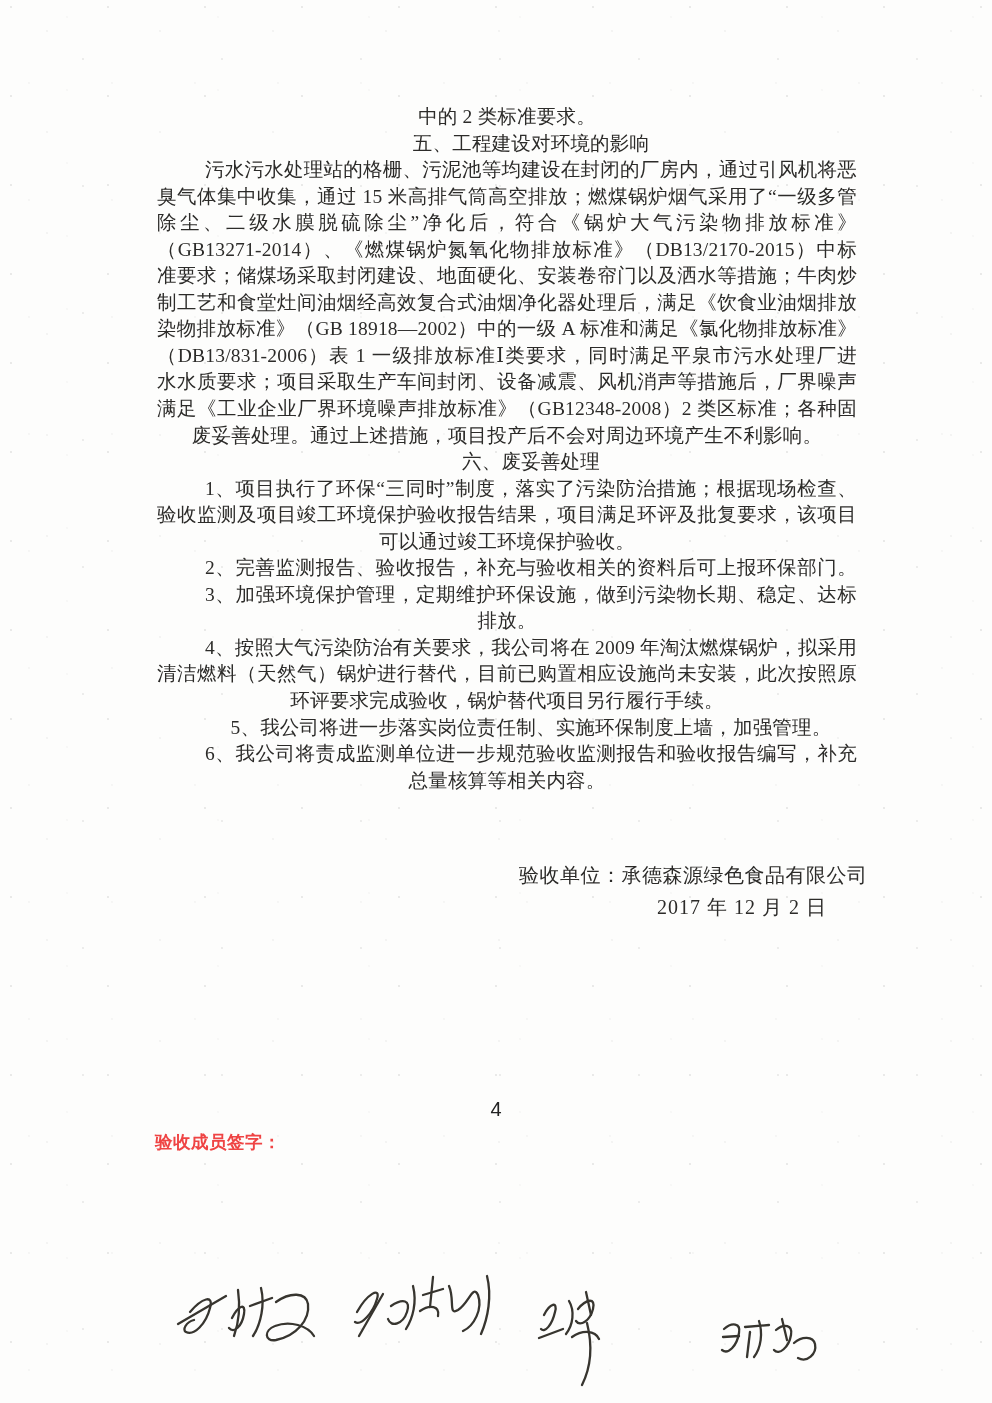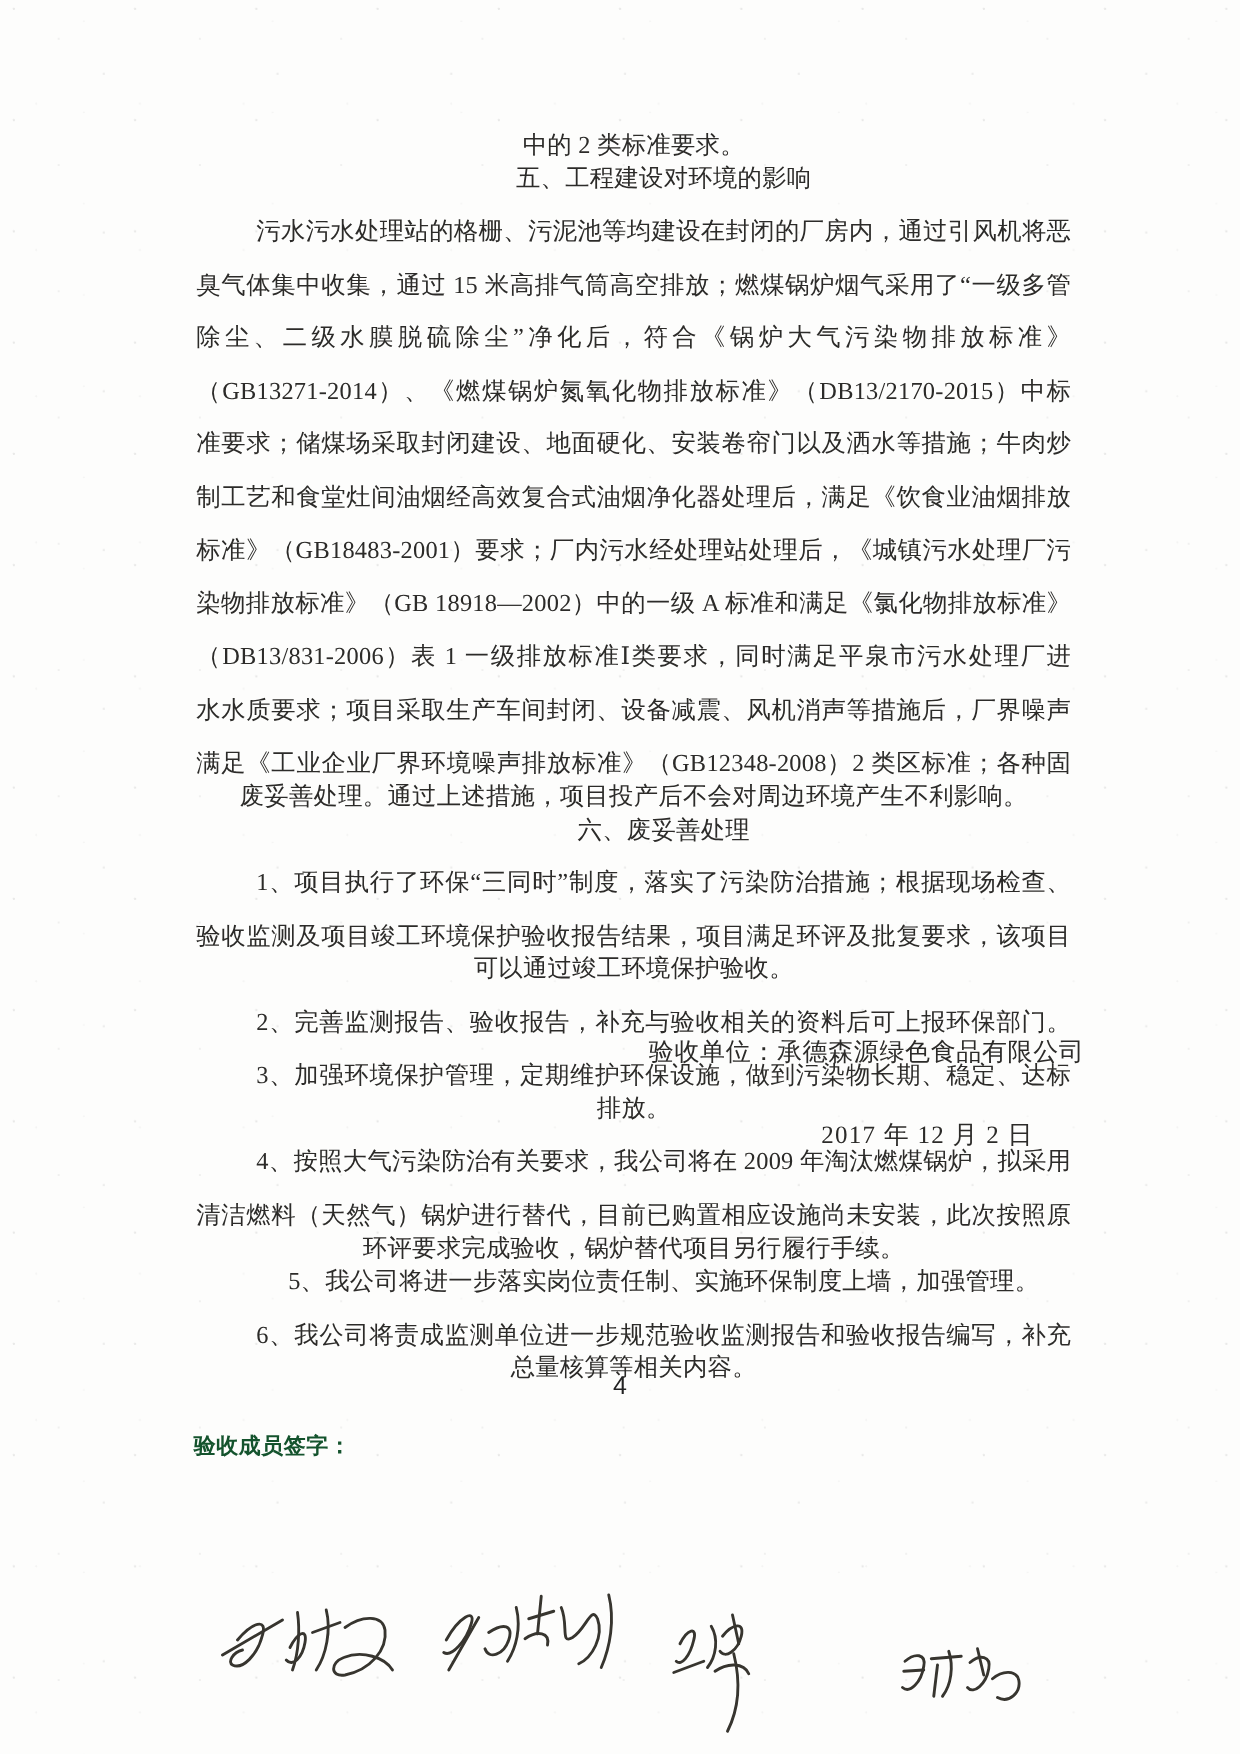--- a/index.html
+++ b/index.html
@@ -15,37 +15,37 @@
       radial-gradient(circle at 67px 17px, rgba(140,140,140,.08) .5px, transparent 1px);
     background-size: 97px 89px, 113px 101px, 139px 127px, 83px 117px, 151px 73px;
     font-family:"Liberation Serif","DejaVu Serif",serif;
     color:#2c2b29;
   }
   .doc-body{
     position:absolute;left:157px;top:104px;width:700px;
     font-size:19.5px;line-height:26.55px;letter-spacing:.2px;
   }
   .ln{height:26.55px;white-space:nowrap;text-align:center;}
-  .ln.fill{white-space:normal;text-align:justify;text-align-last:justify;margin-top:16px;}
+  .ln.fill{white-space:normal;text-align:justify;text-align-last:justify;}
   .ln.ind{text-indent:48px;}
   .ln.hd{font-weight:normal;}
   .closing-unit{
-    position:absolute;left:519px;top:828px;font-size:20px;letter-spacing:.5px;
+    position:absolute;left:519px;top:862px;font-size:20px;letter-spacing:.5px;
   }
   .closing-date{
     position:absolute;left:657px;top:894px;font-size:20px;letter-spacing:1px;
   }
   .page-number{
     position:absolute;left:0;top:1098px;width:992px;text-align:center;
     font-size:20px;font-family:"Liberation Sans","DejaVu Sans",sans-serif;color:#222;
   }
   .sign-label{
     position:absolute;left:155px;top:1130px;
     font-family:Liberation Sans, sans-serif;
-    font-weight:bold;font-size:17.5px;color:#14532d;letter-spacing:.5px;margin-top:14px;
+    font-weight:bold;font-size:17.5px;color:#ef4444;letter-spacing:.5px;
   }
   .sig{position:absolute;}
   .sig svg{display:block;}
   .sig path{fill:none;stroke:#37352f;stroke-width:2.3;stroke-linecap:round;stroke-linejoin:round;}
   .sig-1{left:172px;top:1278px;}
   .sig-2{left:345px;top:1266px;}
   .sig-3{left:528px;top:1285px;}
   .sig-4{left:712px;top:1312px;}
 </style>
 </head>
@@ -53,21 +53,20 @@
 
 <div class="doc-body">
   <div class="ln">中的 2 类标准要求。</div>
   <div class="ln ind hd">五、工程建设对环境的影响</div>
   <div class="ln ind fill">污水污水处理站的格栅、污泥池等均建设在封闭的厂房内，通过引风机将恶</div>
   <div class="ln fill">臭气体集中收集，通过 15 米高排气筒高空排放；燃煤锅炉烟气采用了“一级多管</div>
   <div class="ln fill">除尘、二级水膜脱硫除尘”净化后，符合《锅炉大气污染物排放标准》</div>
   <div class="ln fill">（GB13271-2014）、《燃煤锅炉氮氧化物排放标准》（DB13/2170-2015）中标</div>
   <div class="ln fill">准要求；储煤场采取封闭建设、地面硬化、安装卷帘门以及洒水等措施；牛肉炒</div>
   <div class="ln fill">制工艺和食堂灶间油烟经高效复合式油烟净化器处理后，满足《饮食业油烟排放</div>
-  <div class="ln fill">标准》（GB18483-2001）要求；厂内污水经处理站处理后，《城镇污水处理厂污</div>
   <div class="ln fill">染物排放标准》（GB 18918—2002）中的一级 A 标准和满足《氯化物排放标准》</div>
   <div class="ln fill">（DB13/831-2006）表 1 一级排放标准Ⅰ类要求，同时满足平泉市污水处理厂进</div>
   <div class="ln fill">水水质要求；项目采取生产车间封闭、设备减震、风机消声等措施后，厂界噪声</div>
   <div class="ln fill">满足《工业企业厂界环境噪声排放标准》（GB12348-2008）2 类区标准；各种固</div>
   <div class="ln">废妥善处理。通过上述措施，项目投产后不会对周边环境产生不利影响。</div>
   <div class="ln ind hd">六、废妥善处理</div>
   <div class="ln ind fill">1、项目执行了环保“三同时”制度，落实了污染防治措施；根据现场检查、</div>
   <div class="ln fill">验收监测及项目竣工环境保护验收报告结果，项目满足环评及批复要求，该项目</div>
   <div class="ln">可以通过竣工环境保护验收。</div>
   <div class="ln ind fill">2、完善监测报告、验收报告，补充与验收相关的资料后可上报环保部门。</div>

